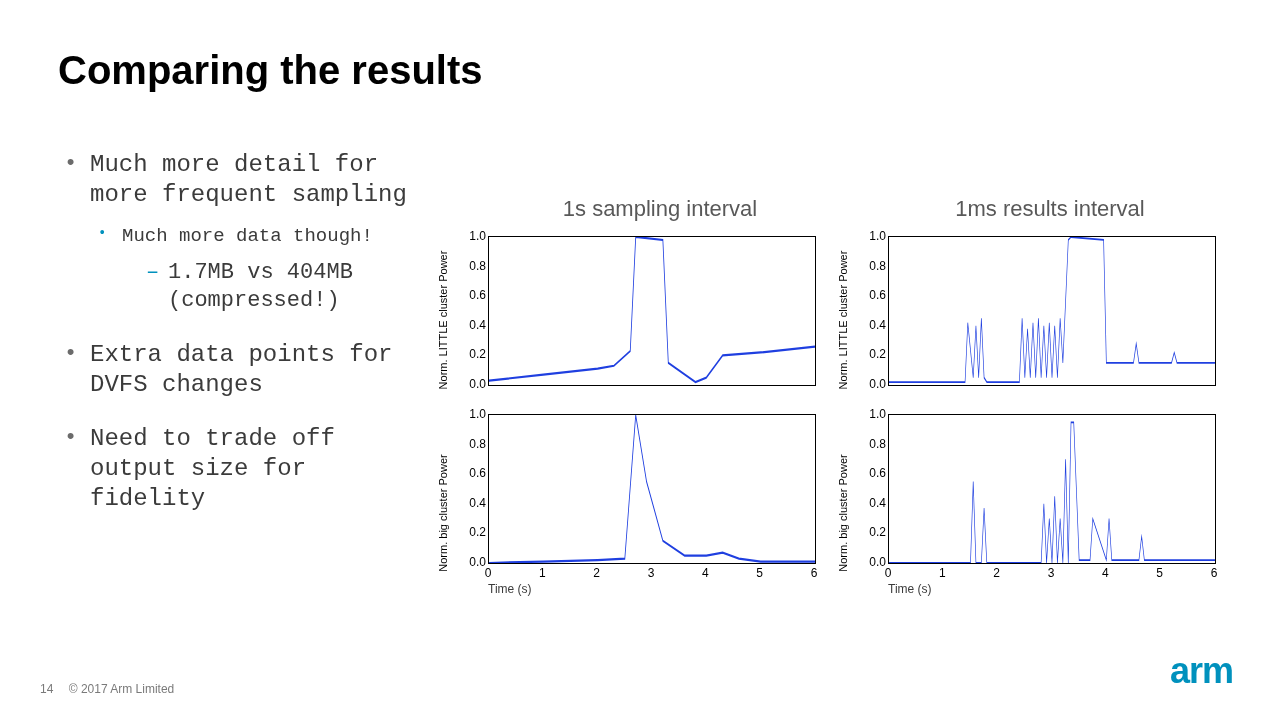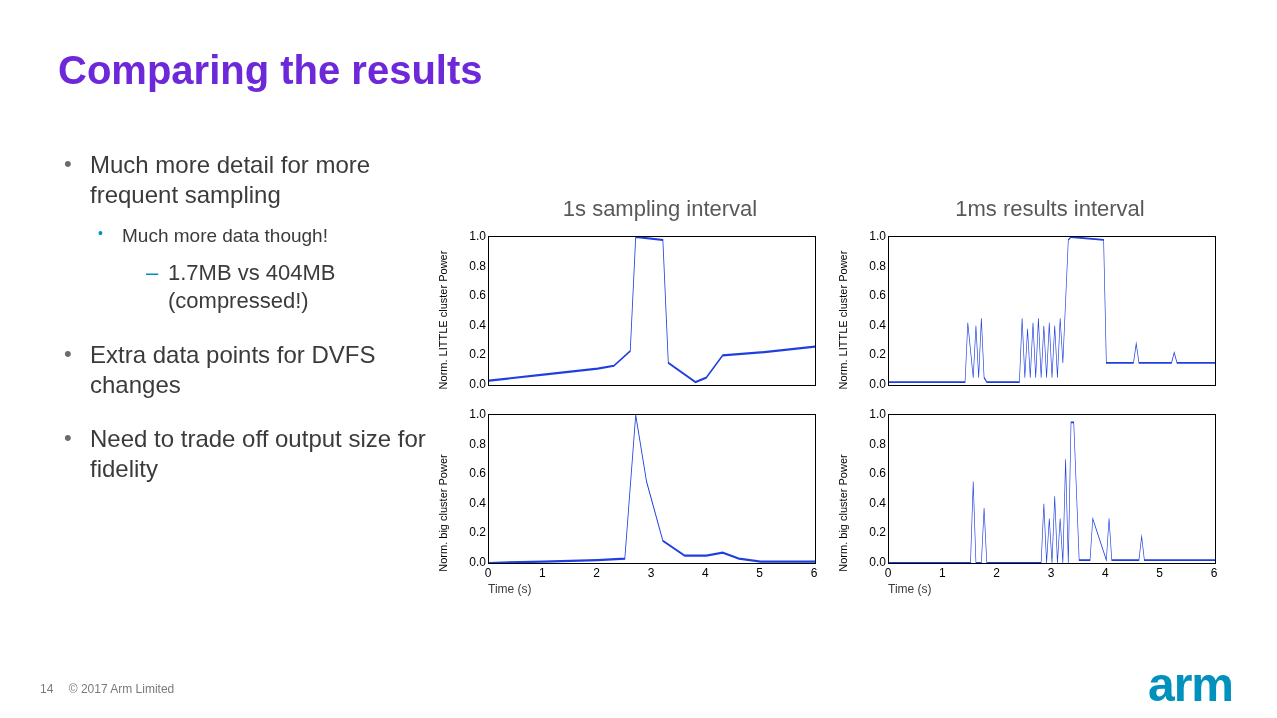--- a/index.html
+++ b/index.html
@@ -17,40 +17,41 @@
     width: 1277px;
     height: 718px;
     box-sizing: border-box;
   }
   .title {
     position: absolute;
     left: 58px;
     top: 48px;
     font-size: 40px;
     font-weight: 700;
-    color: #6d28d9;
+    color: #000000;
   }
   .body-area {
     position: absolute;
     left: 58px;
     top: 150px;
     width: 370px;
   }
   ul.level1 {
     margin: 0;
     padding: 0;
     list-style: none;
   }
   ul.level1 > li {
     position: relative;
     padding-left: 32px;
     margin-bottom: 24px;
     font-size: 24px;
     line-height: 1.25;
     color: #3b3b3b;
+    font-family: Liberation Mono, monospace;
   }
   ul.level1 > li::before {
     content: "•";
     position: absolute;
     left: 6px;
     top: 0;
     color: #6b6b6b;
     font-size: 22px;
   }
   ul.level2 {
@@ -178,24 +179,24 @@
     position: absolute;
     left: 40px;
     bottom: 22px;
     font-size: 12px;
     color: #7a7a7a;
   }
   .footer .pn { margin-right: 12px; }
   .arm-logo {
     position: absolute;
     right: 44px;
-    bottom: 6px;
+    bottom: 26px;
     font-family: Arial, sans-serif;
     font-weight: 700;
-    font-size: 48px;
+    font-size: 36px;
     color: #0091BD;
     letter-spacing: -1px;
   }
 </style>
 </head>
 <body>
 <div class="slide">
 
   <div class="title">Comparing the results</div>
 

